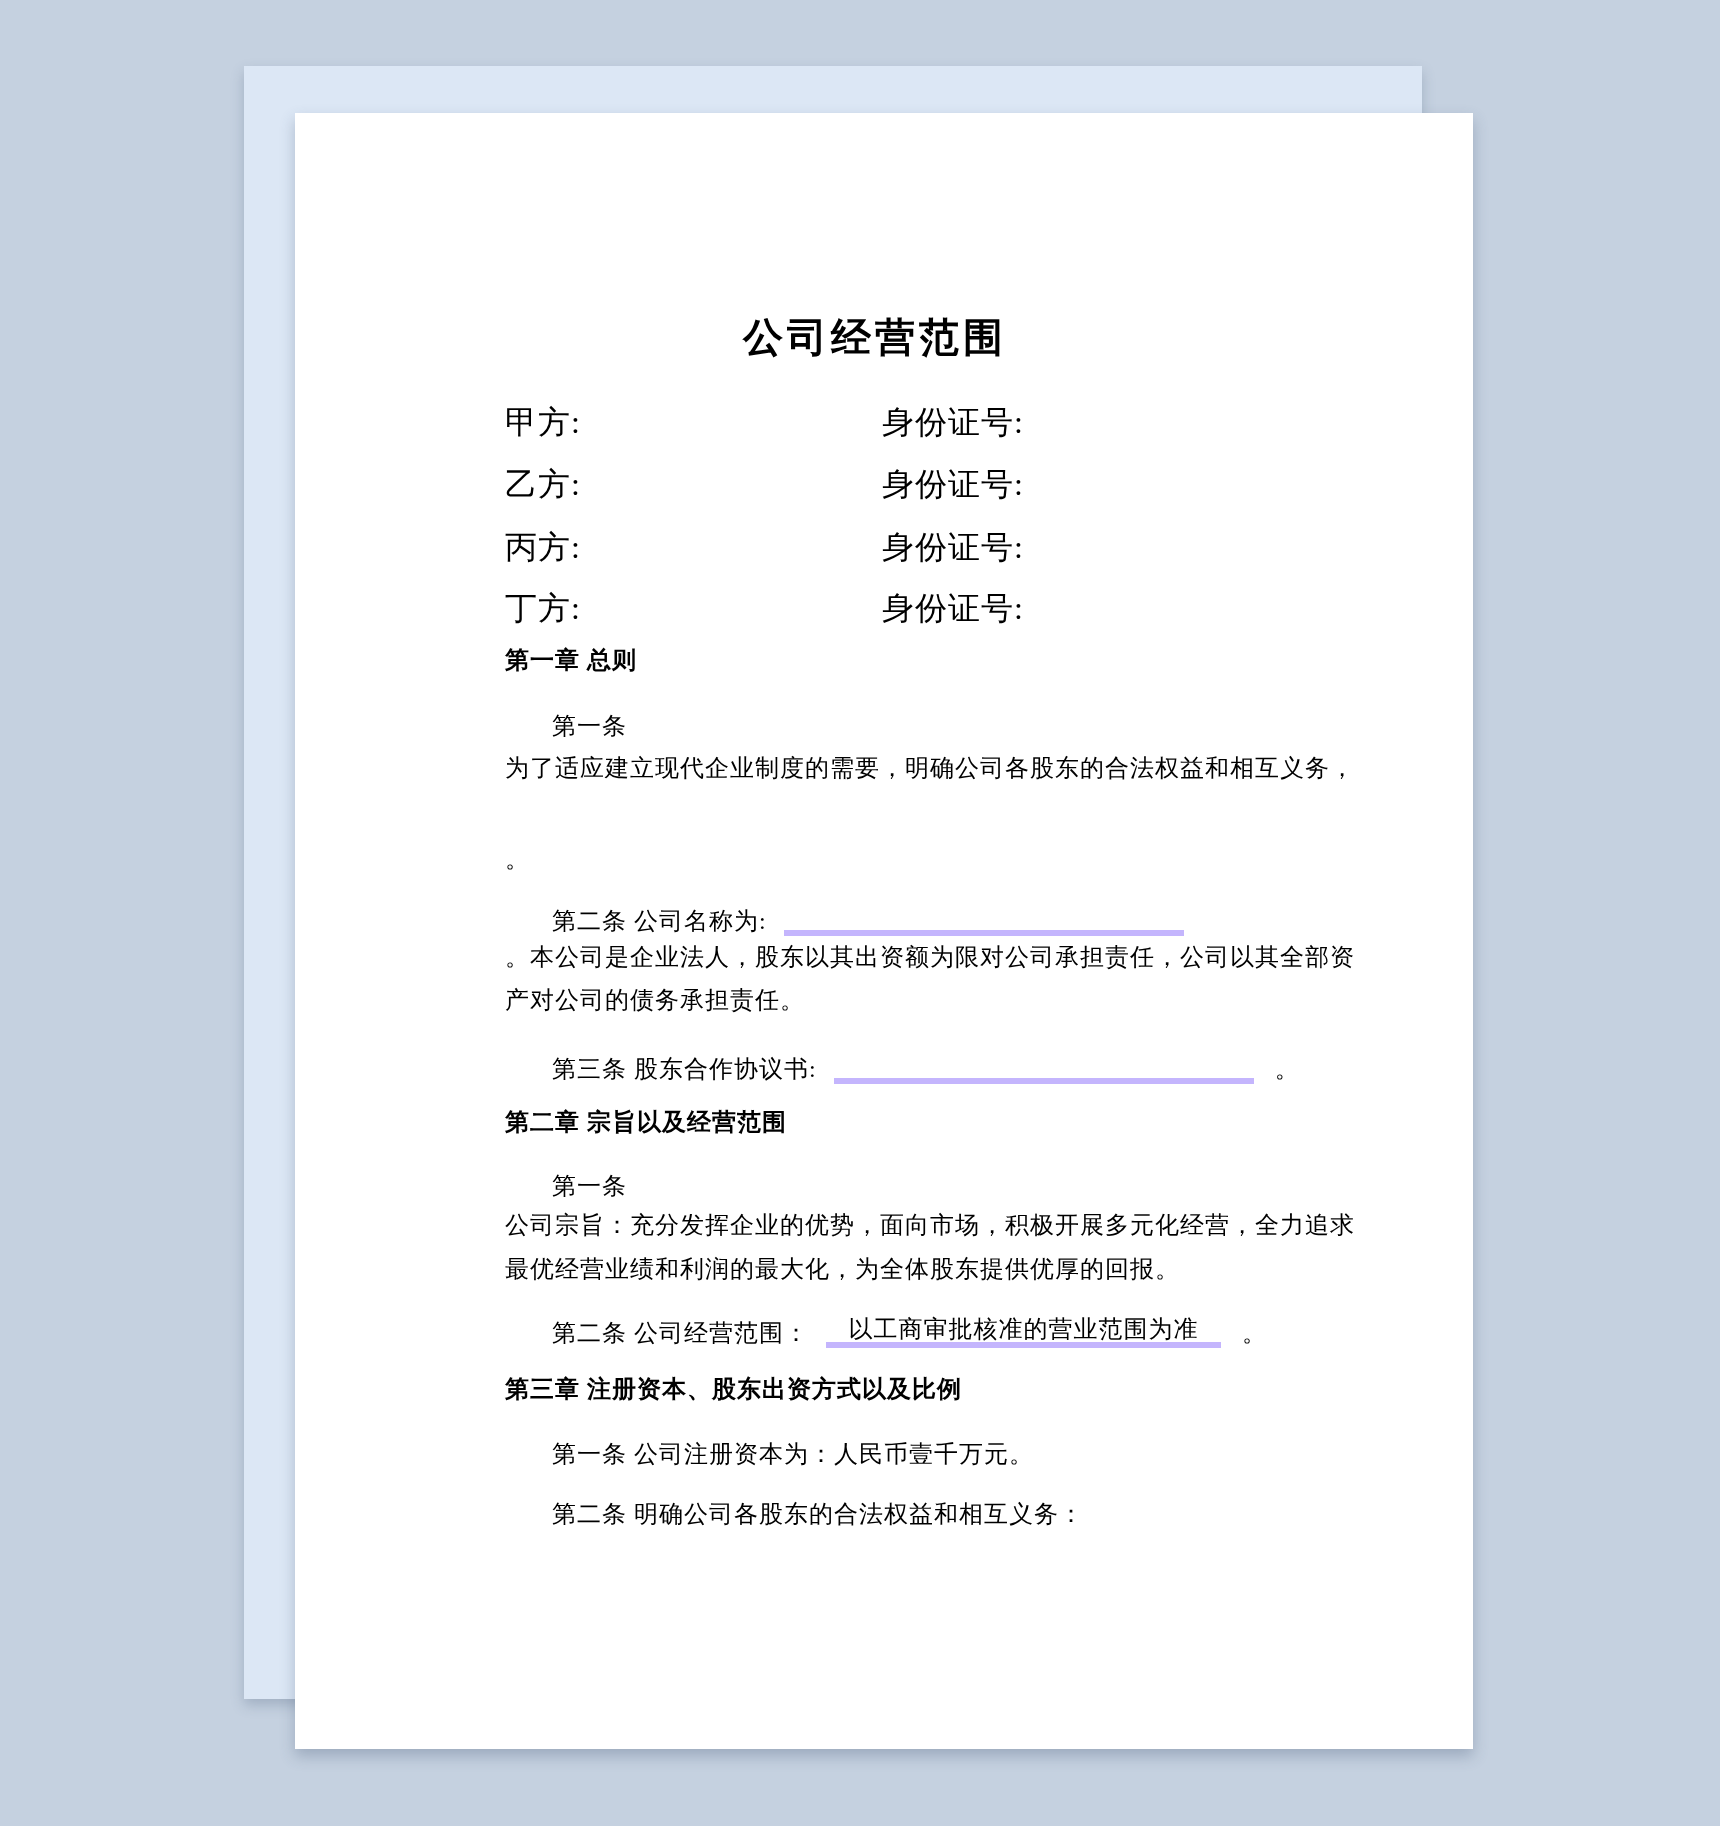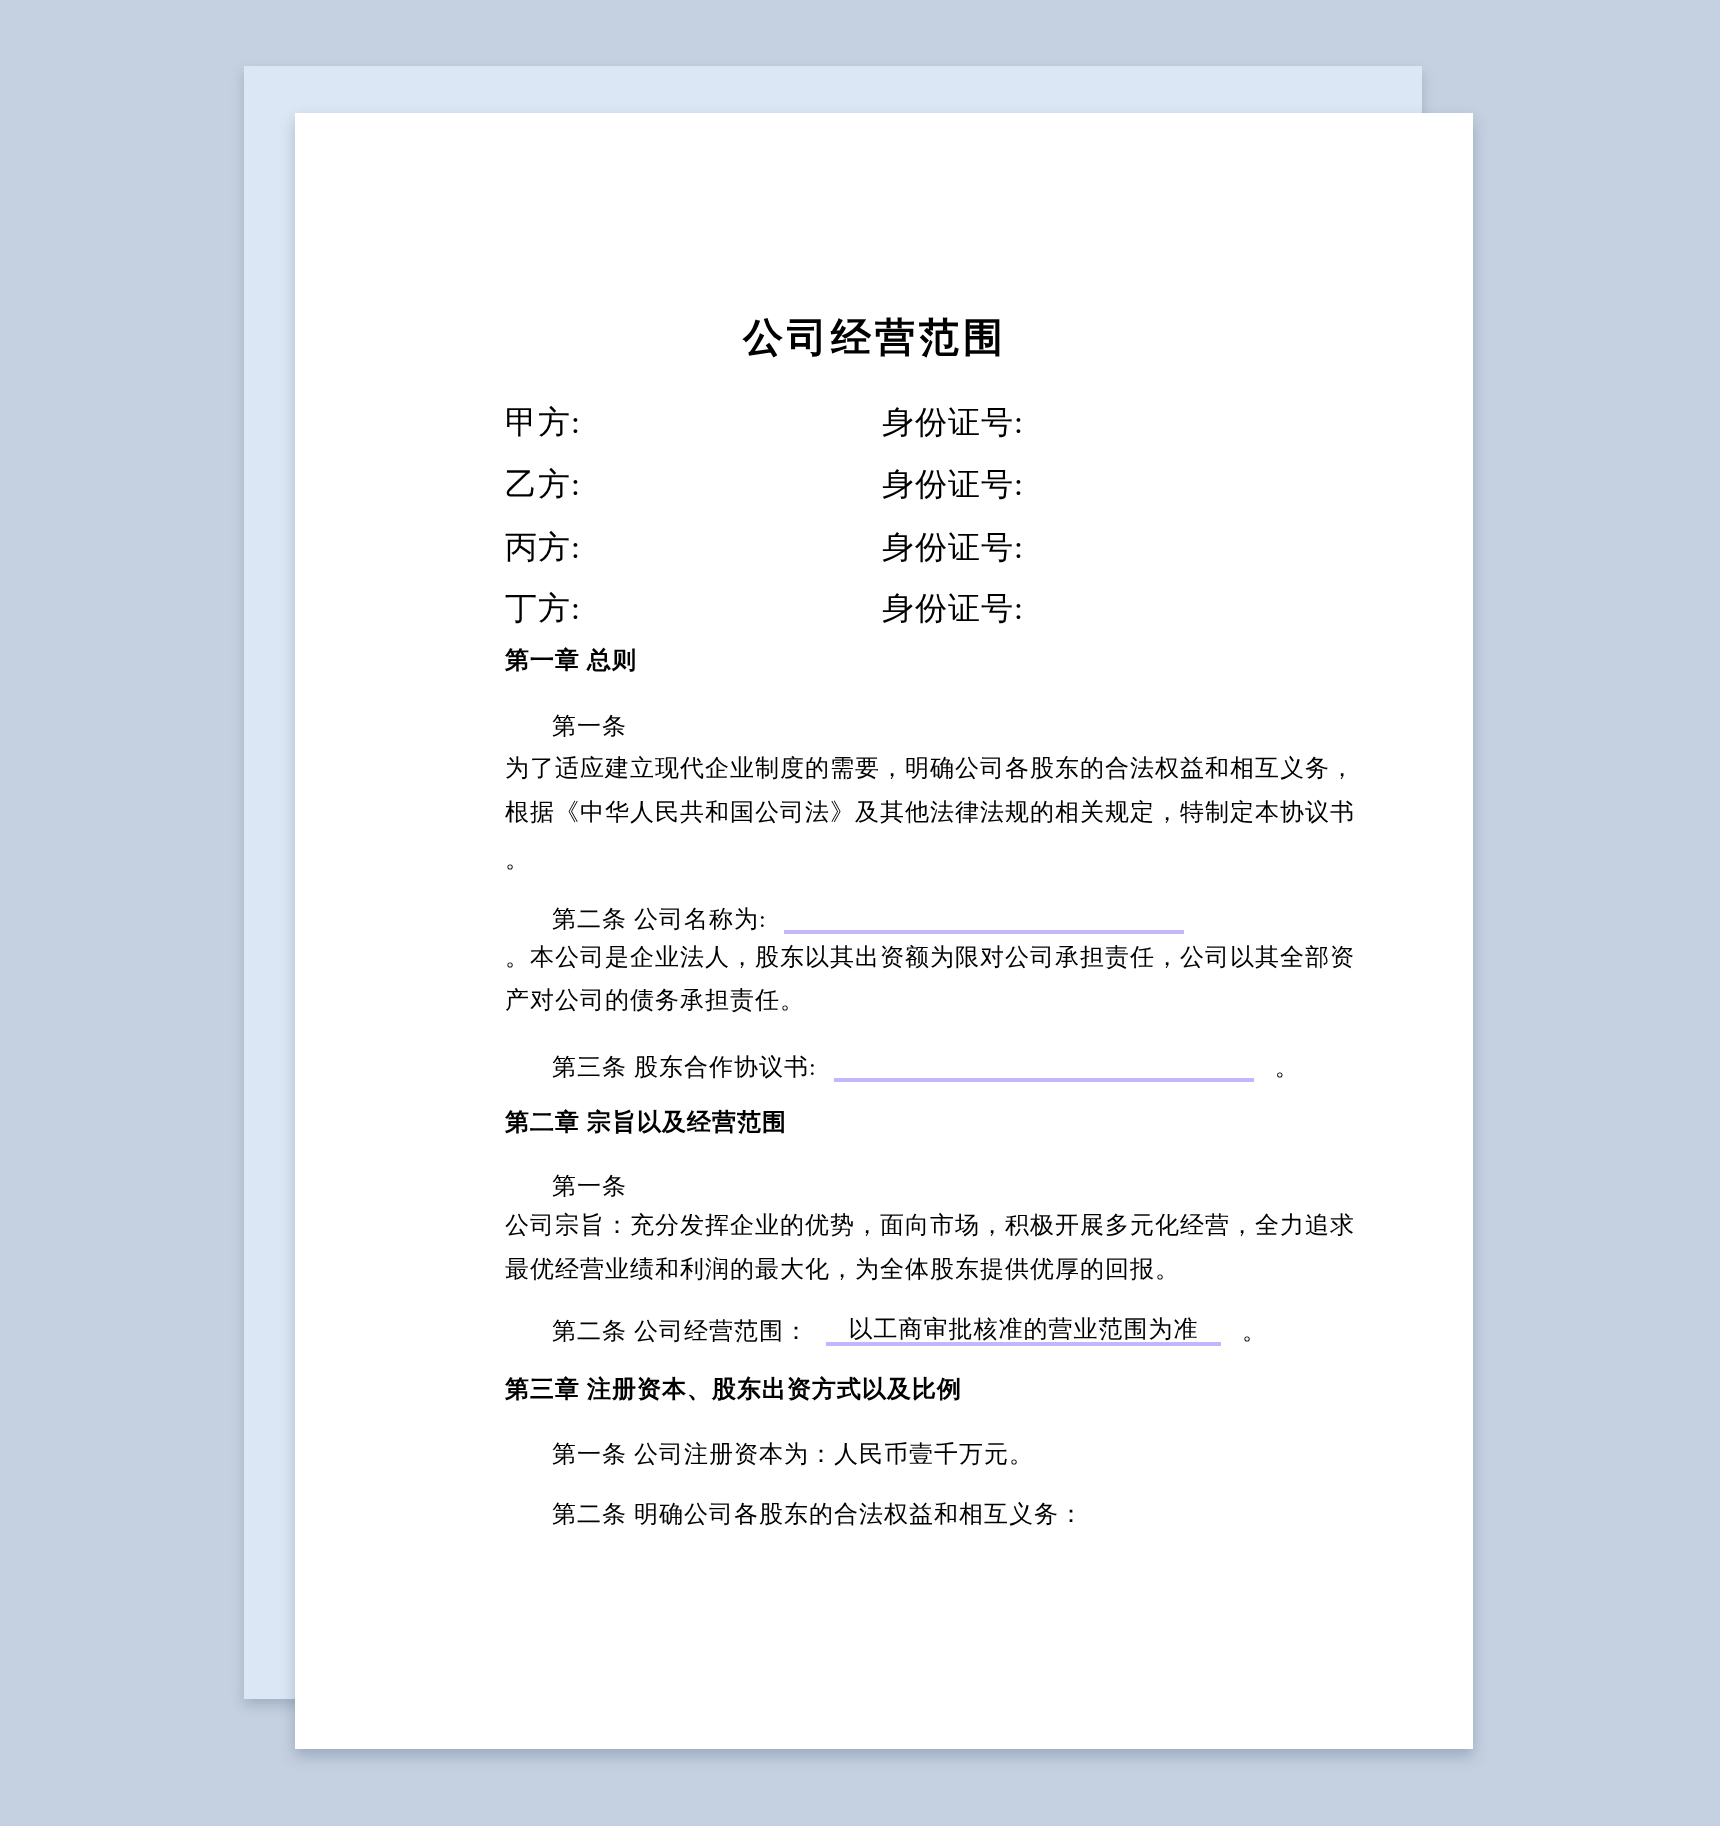--- a/index.html
+++ b/index.html
@@ -57,21 +57,21 @@
     letter-spacing: 1px;
     line-height: 1.2;
     white-space: nowrap;
   }
   .bold { font-weight: bold; }
   .indent { padding-left: 47px; }
   .blank {
     display: inline-block;
     vertical-align: bottom;
     height: 27px;
-    border-bottom: 4px solid #c4b5fd;
+    border-bottom: 6px solid #c4b5fd;
     margin-left: 10px;
   }
   .blank-text { text-align: center; }
   .after-blank { margin-left: 14px; }
 </style>
 </head>
 <body>
 
 <div class="stage">
 
@@ -95,21 +95,20 @@
     </div>
     <div class="party-row" style="top:476px">
       <span>丁方:</span>
       <span class="party-id">身份证号:</span>
     </div>
 
     <div class="line bold" style="top:533px">第一章 总则</div>
 
     <div class="line indent" style="top:599px">第一条</div>
     <div class="line" style="top:641px">为了适应建立现代企业制度的需要，明确公司各股东的合法权益和相互义务，</div>
-    <div class="line" style="top:685px">根据《中华人民共和国公司法》及其他法律法规的相关规定，特制定本协议书</div>
     <div class="line" style="top:732px">。</div>
 
     <div class="line indent" style="top:790px">
       <span>第二条 公司名称为:</span>
       <span class="blank" style="width:400px"></span>
     </div>
     <div class="line" style="top:830px">。本公司是企业法人，股东以其出资额为限对公司承担责任，公司以其全部资</div>
     <div class="line" style="top:873px">产对公司的债务承担责任。</div>
 
     <div class="line indent" style="top:938px">

